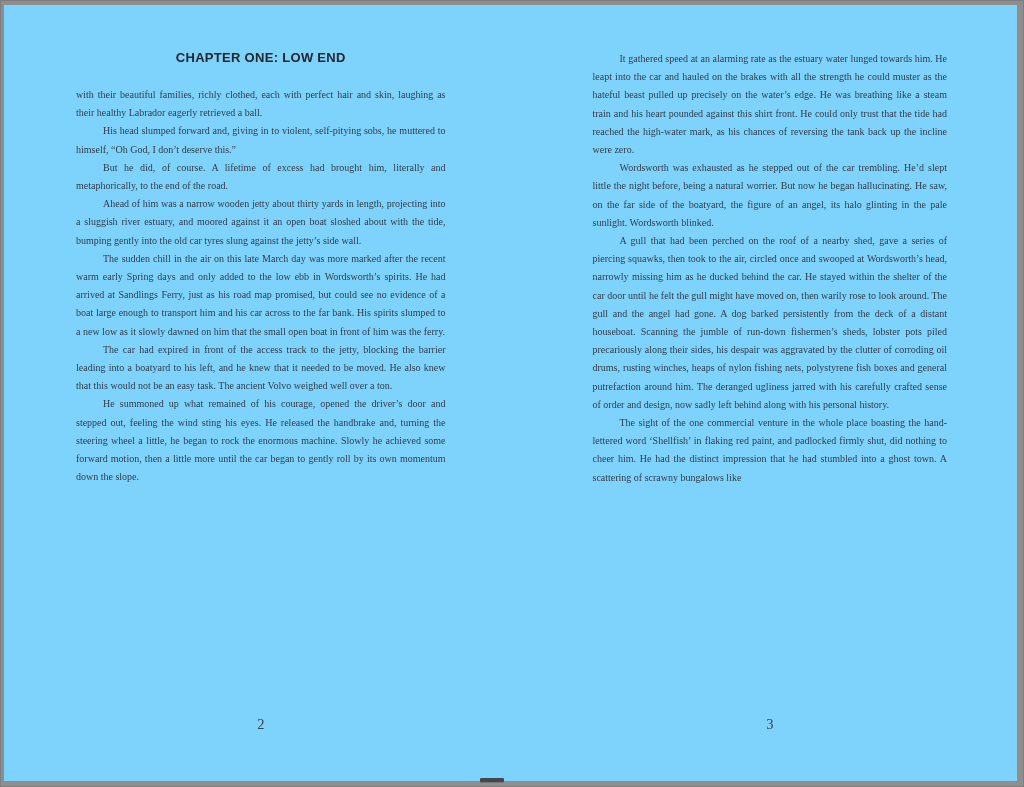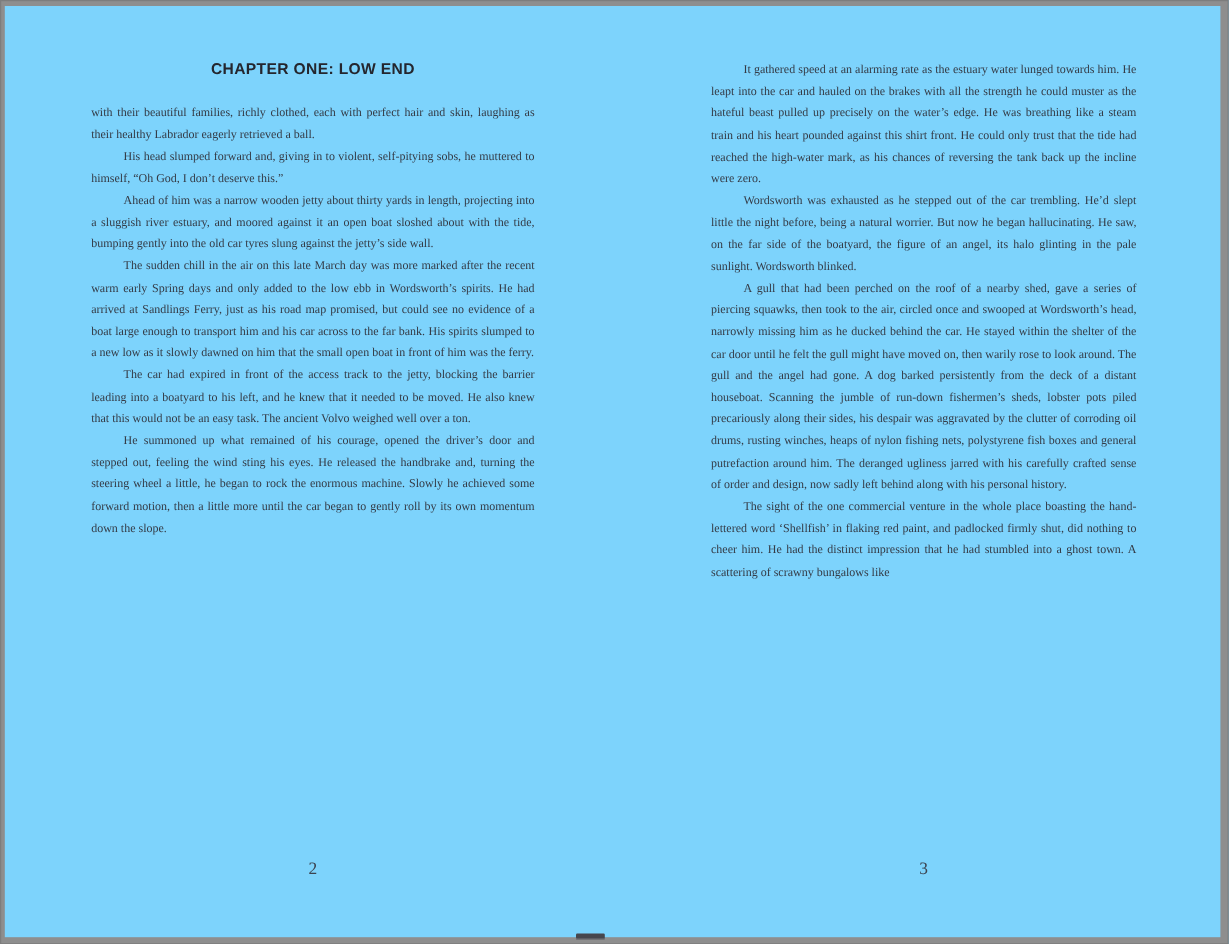--- a/index.html
+++ b/index.html
@@ -66,20 +66,21 @@
 <body>
 
 <div class="frame">
   <div class="sheet">
 
     <div class="page page-left">
       <div class="running-header">CHAPTER ONE: LOW END</div>
       <div class="text-col">
         <p class="no-indent">with their beautiful families, richly clothed, each with perfect hair and skin, laughing as their healthy Labrador eagerly retrieved a ball.</p>
         <p>His head slumped forward and, giving in to violent, self-pitying sobs, he muttered to himself, “Oh God, I don’t deserve this.”</p>
+        <p>But he did, of course. A lifetime of excess had brought him, literally and metaphorically, to the end of the road.</p>
         <p>Ahead of him was a narrow wooden jetty about thirty yards in length, projecting into a sluggish river estuary, and moored against it an open boat sloshed about with the tide, bumping gently into the old car tyres slung against the jetty’s side wall.</p>
         <p>The sudden chill in the air on this late March day was more marked after the recent warm early Spring days and only added to the low ebb in Wordsworth’s spirits. He had arrived at Sandlings Ferry, just as his road map promised, but could see no evidence of a boat large enough to transport him and his car across to the far bank. His spirits slumped to a new low as it slowly dawned on him that the small open boat in front of him was the ferry.</p>
         <p>The car had expired in front of the access track to the jetty, blocking the barrier leading into a boatyard to his left, and he knew that it needed to be moved. He also knew that this would not be an easy task. The ancient Volvo weighed well over a ton.</p>
         <p>He summoned up what remained of his courage, opened the driver’s door and stepped out, feeling the wind sting his eyes. He released the handbrake and, turning the steering wheel a little, he began to rock the enormous machine. Slowly he achieved some forward motion, then a little more until the car began to gently roll by its own momentum down the slope.</p>
       </div>
       <div class="page-number">2</div>
     </div>
 
     <div class="page page-right">
       <div class="text-col">

